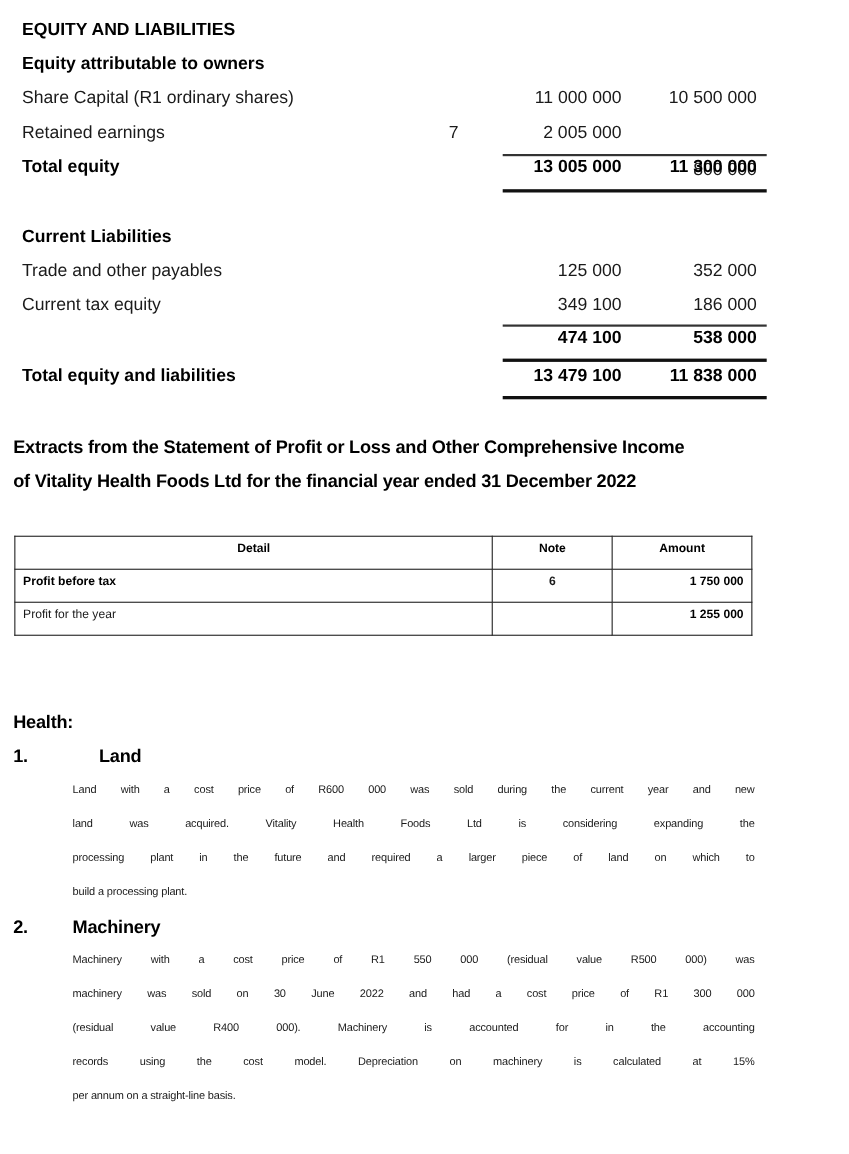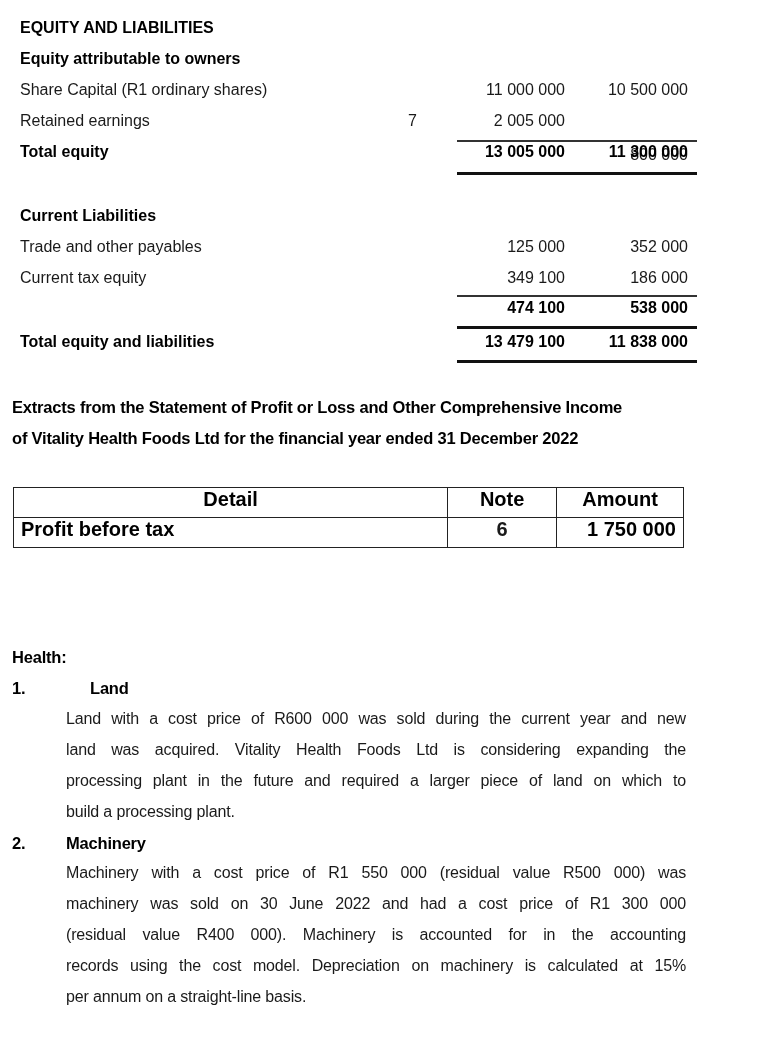--- a/index.html
+++ b/index.html
@@ -24,21 +24,21 @@
     .cell-num1 { left: 440px; width: 125px; text-align: right; }
     .cell-num2 { left: 575px; width: 113px; text-align: right; }
 
     
     table.pl {
       position: absolute;
       left: 13px;
       top: 487px;
       width: 671px;
       border-collapse: collapse;
-      font-size: 20px;
+      font-size: 11px;
     }
     table.pl th, table.pl td {
       border: 1.5px solid #222;
       height: 29px;
       padding: 0 7px;
       vertical-align: top;
       line-height: 22px;
     }
     table.pl th { font-weight: bold; color: #000; text-align: center; }
     table.pl td.note { text-align: center; font-weight: bold; }
@@ -47,21 +47,21 @@
     .heading-condensed {
       font-weight: bold;
       color: #000;
       font-size: 16.5px;
       letter-spacing: -0.2px;
     }
     .para {
       position: absolute;
       left: 66px;
       width: 620px;
-      font-size: 16px;
+      font-size: 10px;
       line-height: 31px;
       text-align: justify;
       color: #1a1a1a;
       letter-spacing: -0.15px;
     }
   </style>
 </head>
 <body>
 
 <div>
@@ -125,20 +125,25 @@
         <th>Note</th>
         <th>Amount</th>
       </tr>
     </thead>
     <tbody>
       <tr>
         <td class="b">Profit before tax</td>
         <td class="note">6</td>
         <td class="amt b">1 750 000</td>
       </tr>
+      <tr>
+        <td>Profit for the year</td>
+        <td class="note"></td>
+        <td class="amt b">1 255 000</td>
+      </tr>
     </tbody>
   </table>
 </div>
 
 <div>
   <div class="abs heading-condensed" style="left:12px; top:648px;">Health:</div>
 
   <div class="abs heading-condensed" style="left:12px; top:679px;">1.</div>
   <div class="abs heading-condensed" style="left:66px; top:679px;margin-left:24px;">Land</div>
   <div class="para" style="top:703px;">

